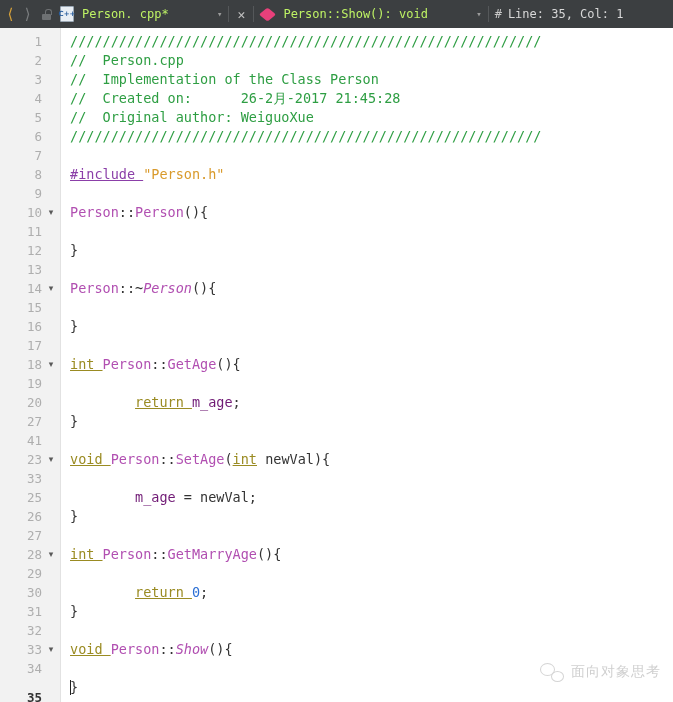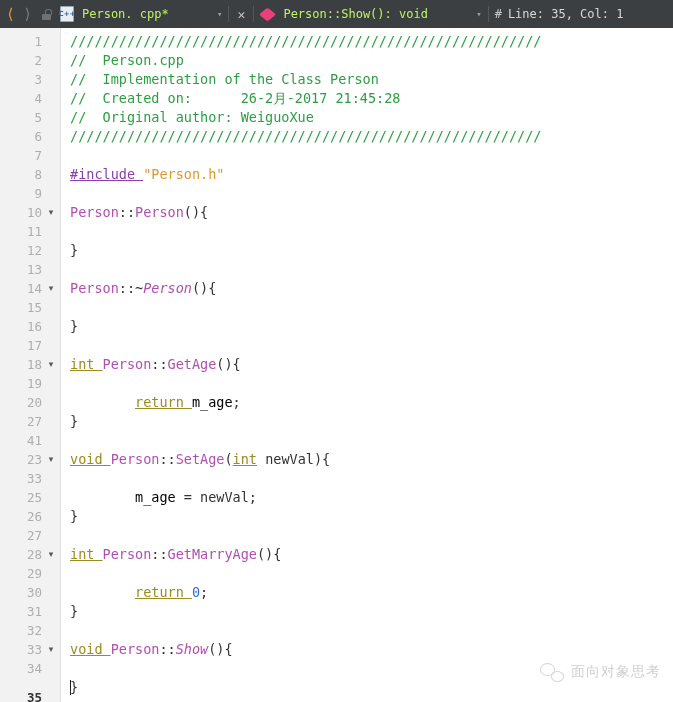--- a/index.html
+++ b/index.html
@@ -196,21 +196,21 @@
     position: relative;
   }
 
   
   .cmt   { color: #2e9e43; }
   .kw    { color: #9a8b22; text-decoration: underline; }
   .pre   { color: #8b3fa8; text-decoration: underline; }
   .str   { color: #d99a2b; }
   .cls   { color: #b14fb1; }
   .clsI  { color: #b14fb1; font-style: italic; }
-  .mem   { color: #000000; }
+  .mem   { color: #701a75; }
   .num   { color: #2b6fd4; }
   .pl    { color: #333333; }
 
   .caret {
     display: inline-block;
     width: 0;
     border-left: 1px solid #222;
     height: 15px;
     vertical-align: -3px;
     margin-right: -1px;

